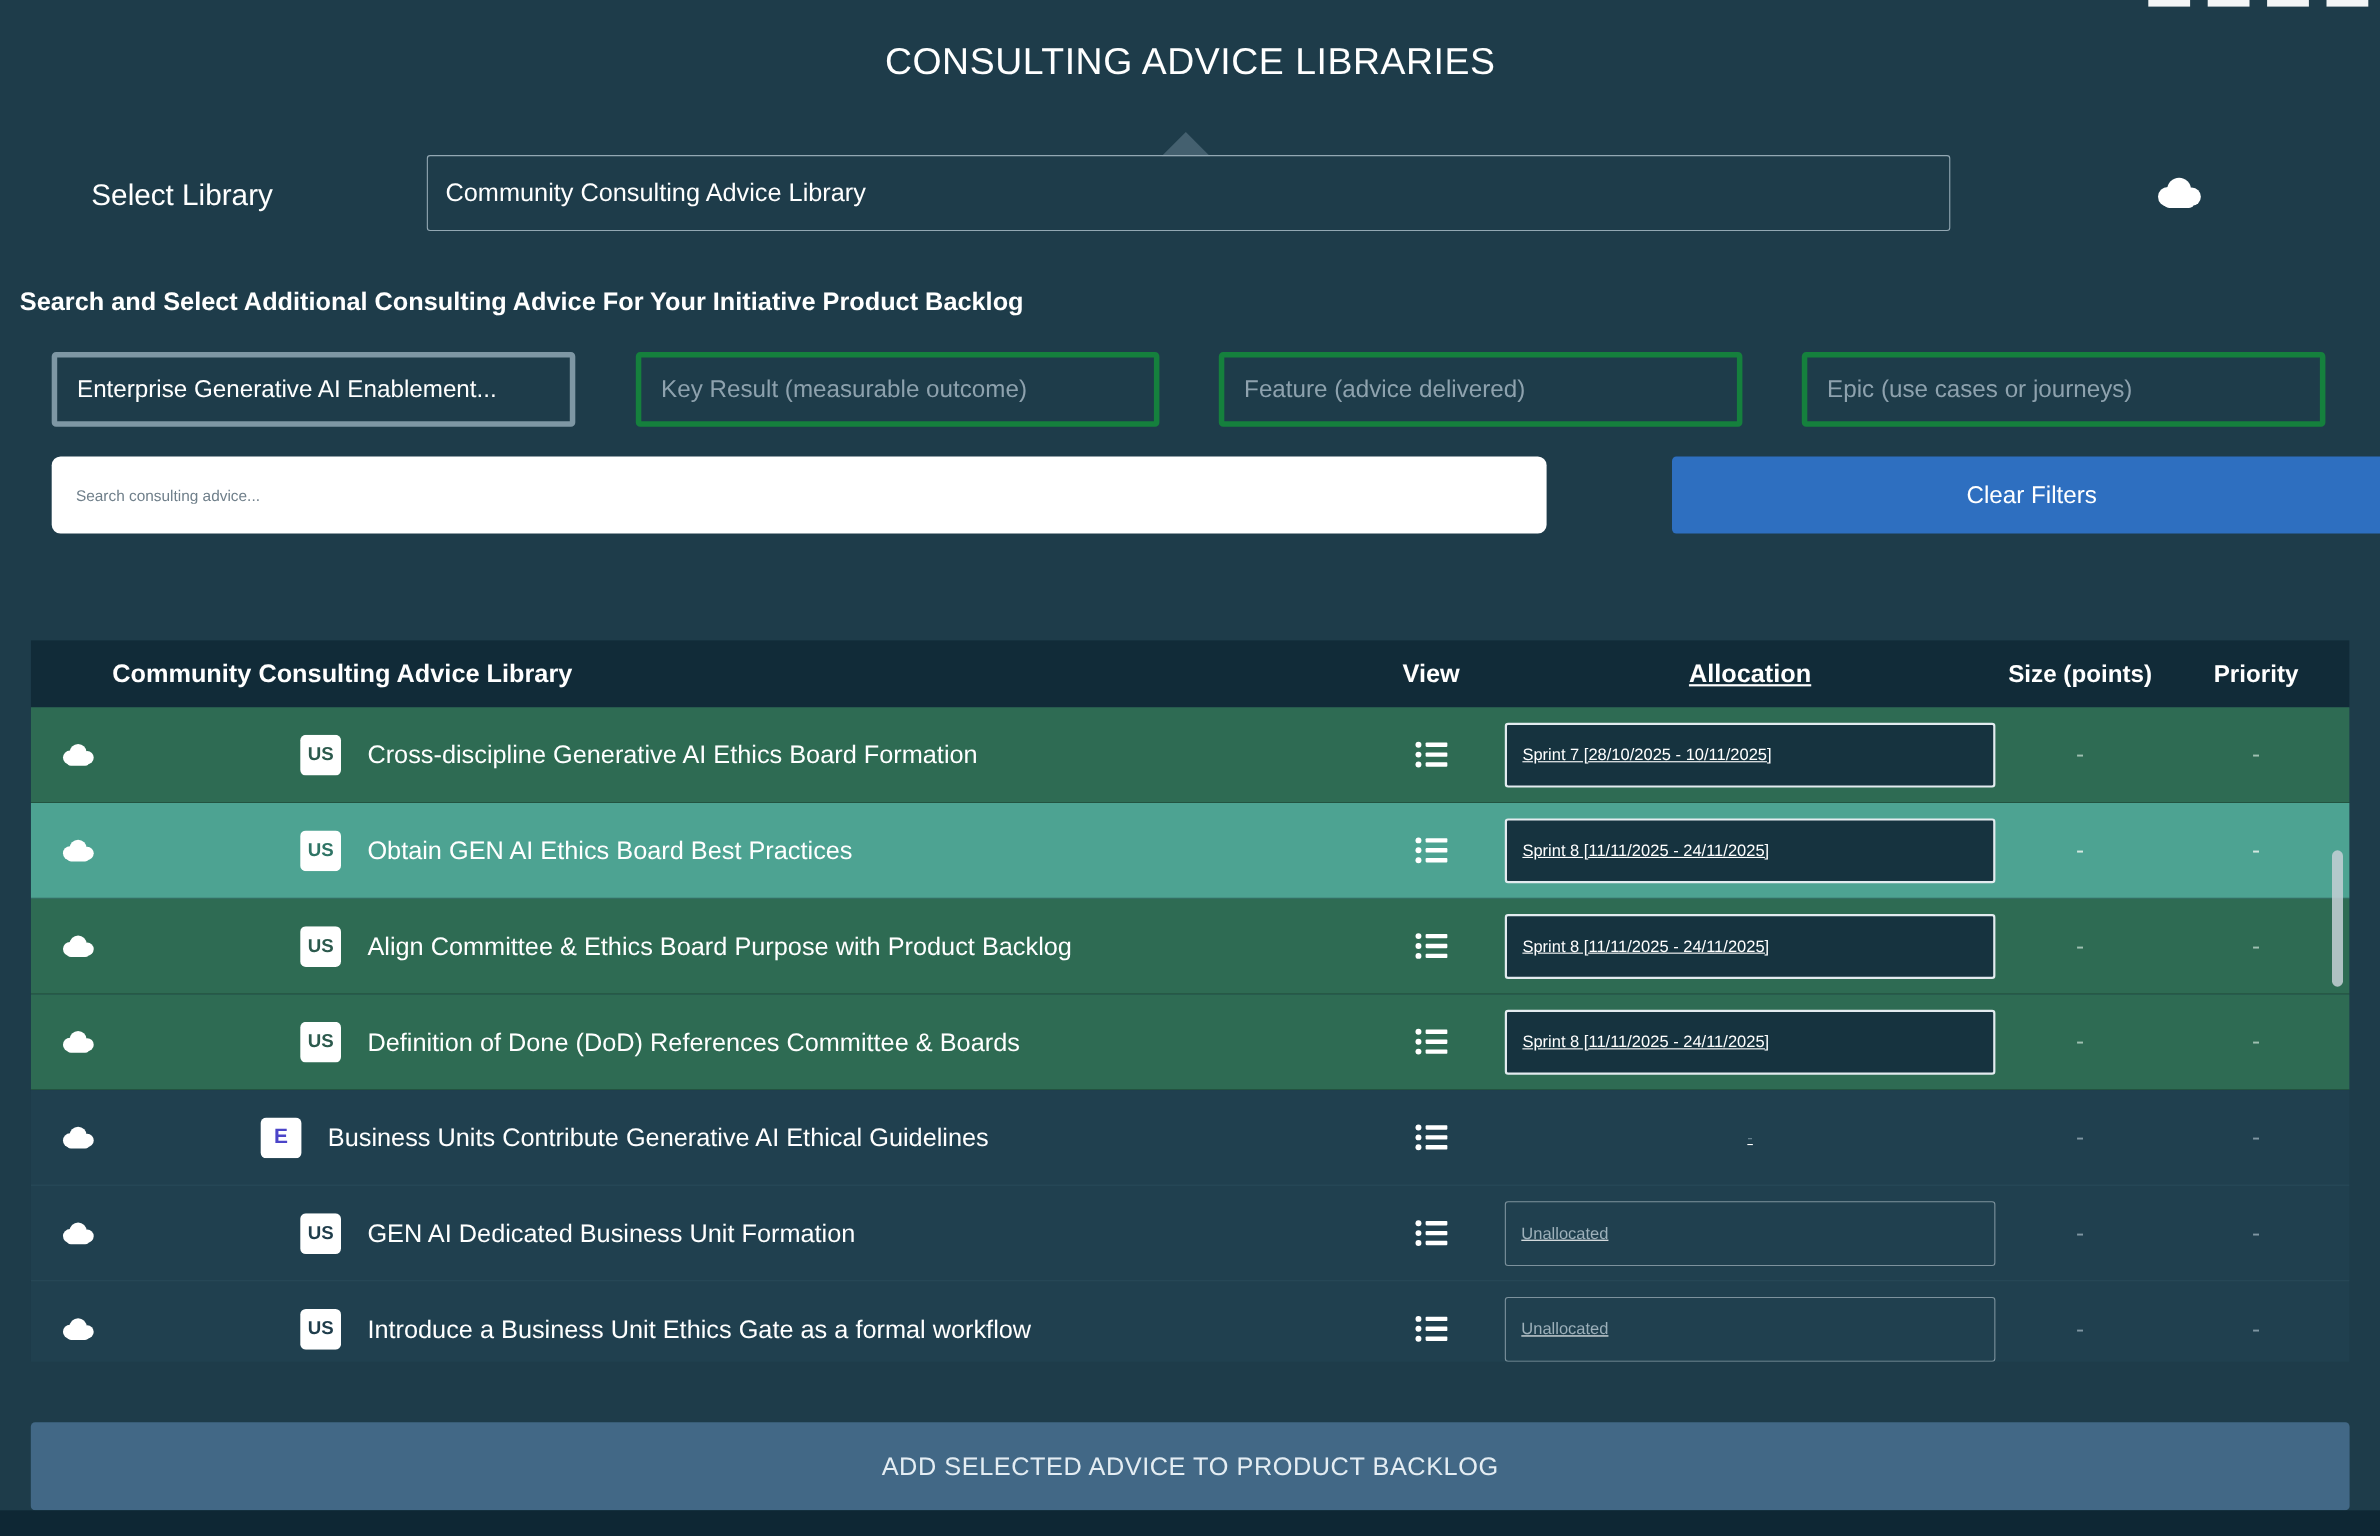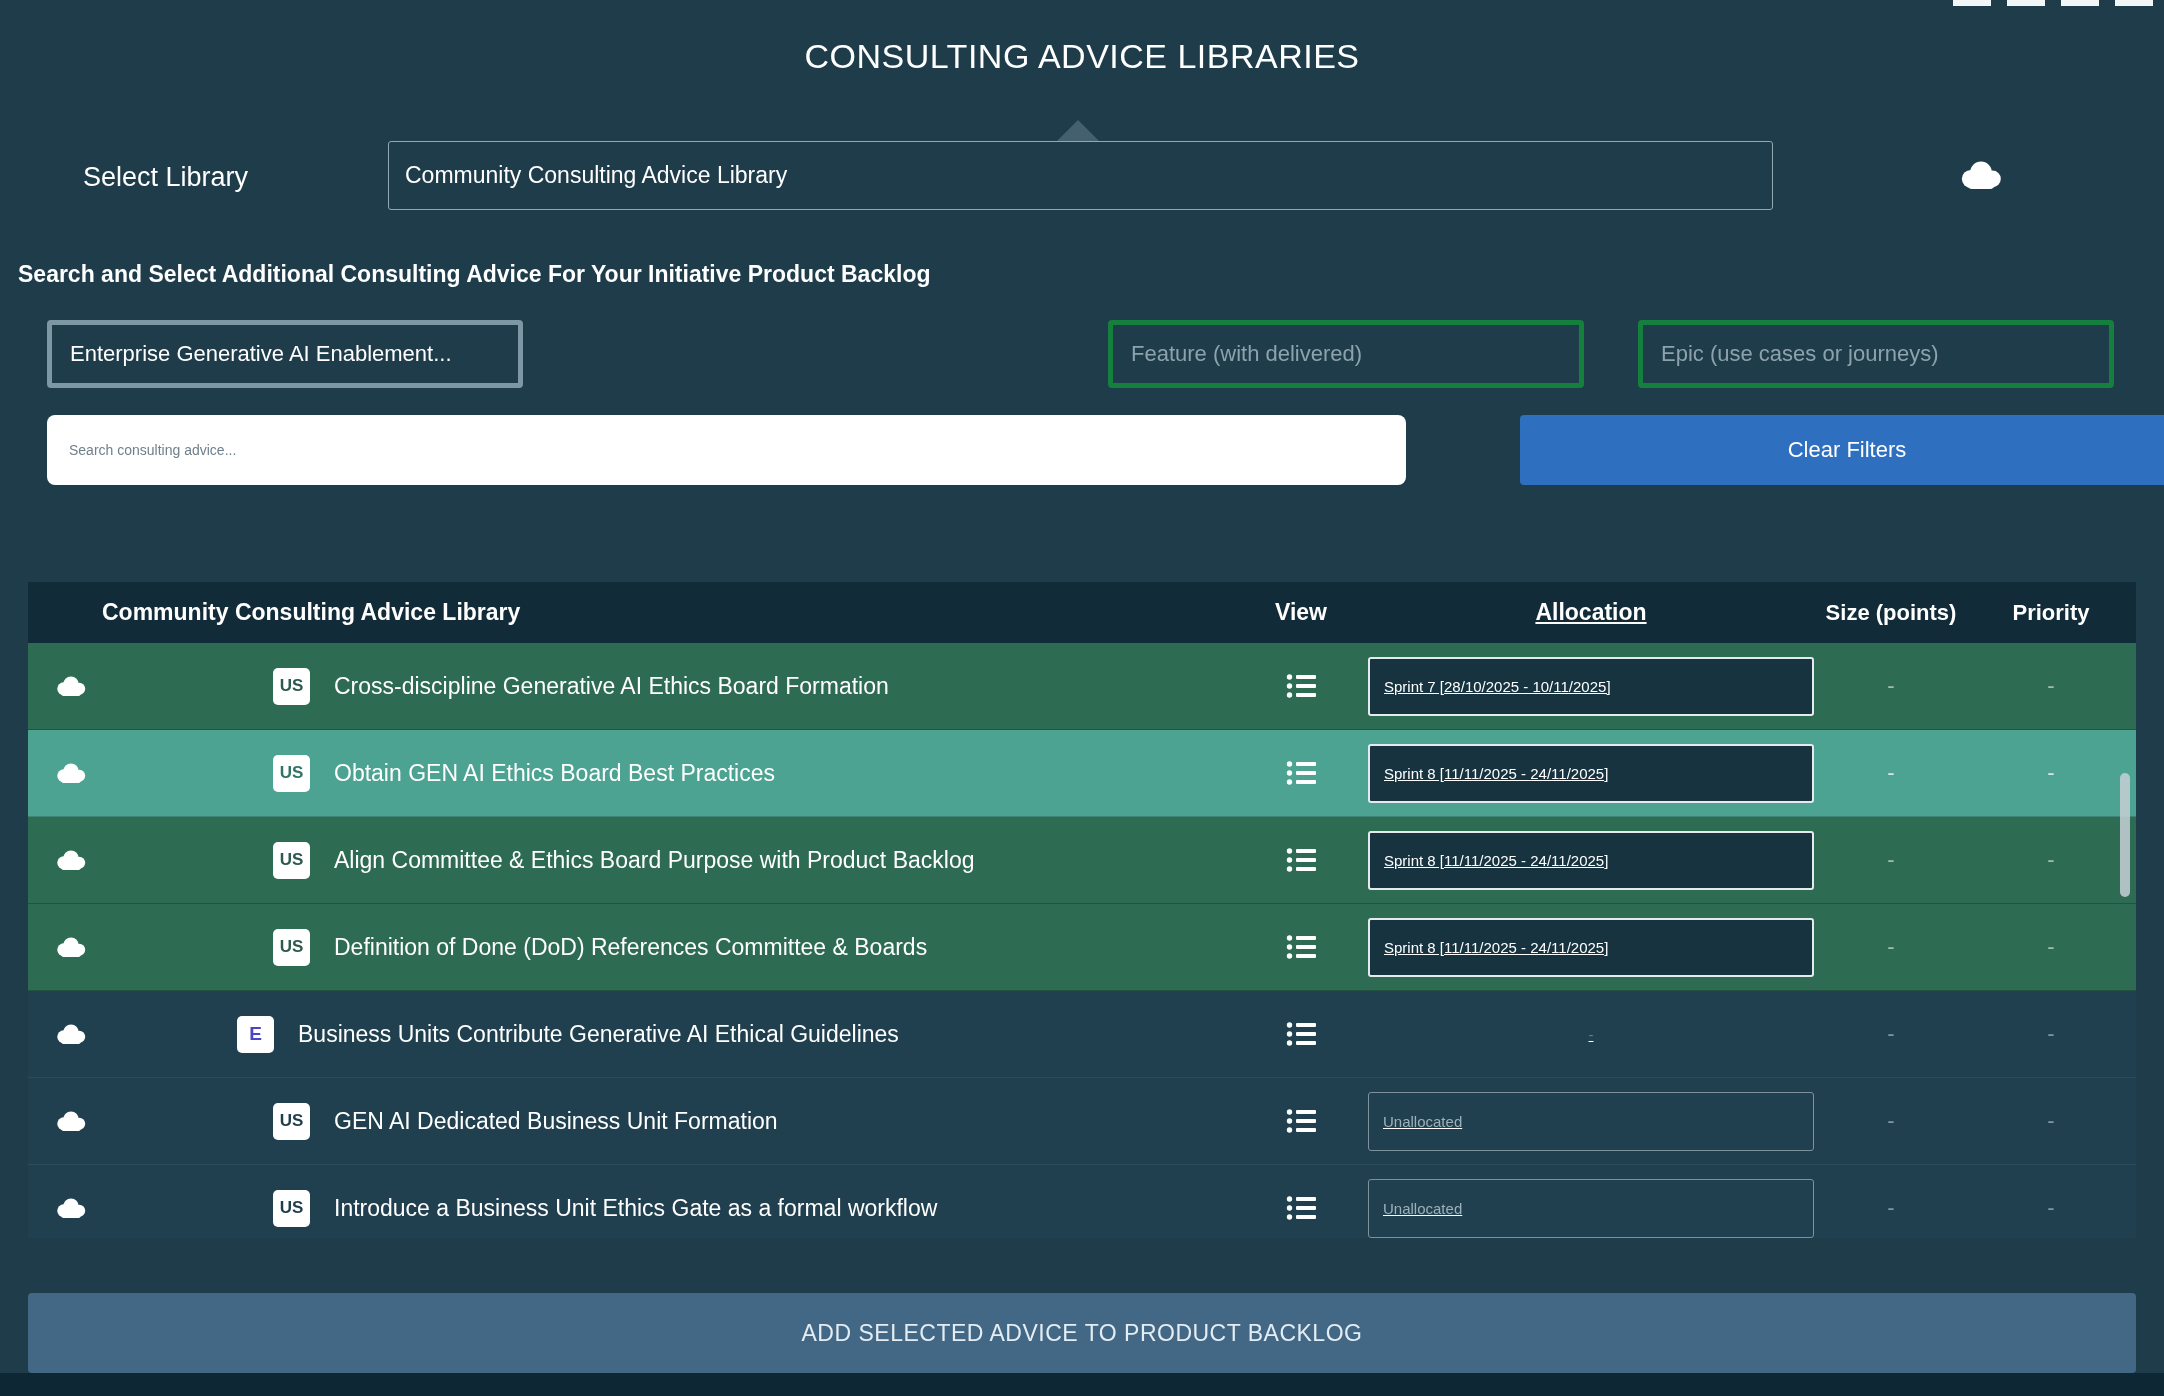--- a/index.html
+++ b/index.html
@@ -166,22 +166,25 @@
         <circle cx="27" cy="15" r="6.5"></circle>
       <rect x="7" y="13" width="22" height="10" rx="4"></rect>
     </svg>
   </span>
 
   <div class="filters-heading">Search and Select Additional Consulting Advice For Your Initiative Product Backlog</div>
 
   <div class="filter-box active fb1">
     <span>Enterprise Generative AI Enablement...</span>
   </div>
+  <div class="filter-box fb2">
+    <span>Key Result (measurable outcome)</span>
+  </div>
   <div class="filter-box fb3">
-    <span>Feature (with delivered)</span>
+    <span>Feature (advice delivered)</span>
   </div>
   <div class="filter-box fb4">
     <span>Epic (use cases or journeys)</span>
   </div>
 
   <input class="search-input" type="text" placeholder="Search consulting advice..." style="">
   <button class="clear-filters">Clear Filters</button>
 
   <div class="table">
     <div class="t-header">

